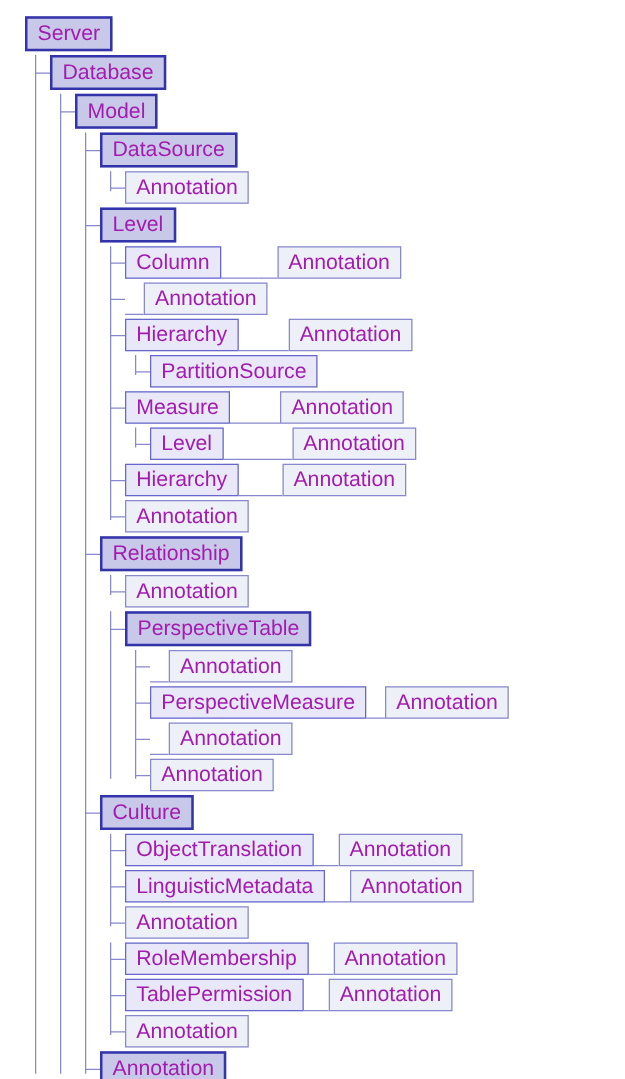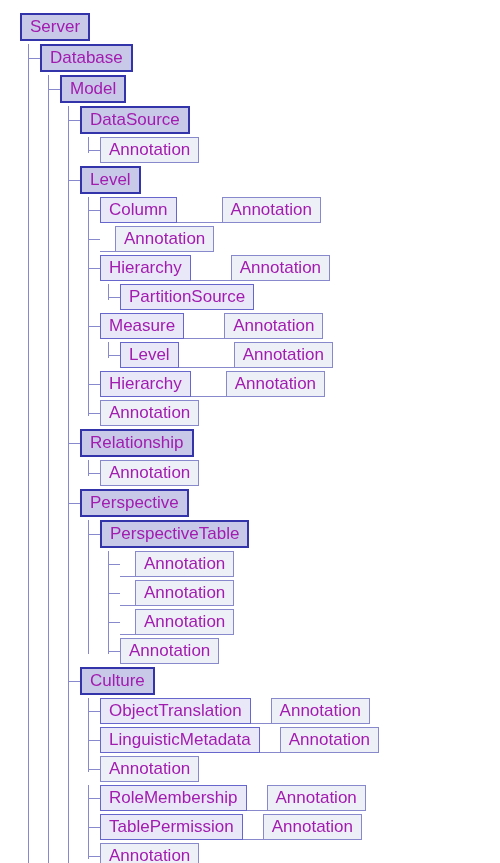--- a/index.html
+++ b/index.html
@@ -194,39 +194,37 @@
 
         <div class="node-row">
           <div class="node-box dark">Relationship</div>
         </div>
         <div class="indent">
           <div class="node-row">
             <div class="node-box annotation">Annotation</div>
           </div>
         </div>
 
-        <div class="node-row">
-          <div class="node-box dark">Perspective</div>
-        </div>
         <div class="indent">
 
           <div class="node-row">
             <div class="node-box dark">PerspectiveTable</div>
           </div>
           <div class="indent">
 
             <div class="node-row">
               <div class="side-annotation">
                 <div class="connector-h" style="width:15px;"></div>
                 <div class="node-box side">Annotation</div>
               </div>
             </div>
 
             <div class="node-row">
               <div class="side-annotation">
+                <div class="node-box">PerspectiveMeasure</div>
                 <div class="connector-h" style="width:15px;"></div>
                 <div class="node-box side">Annotation</div>
               </div>
             </div>
 
             <div class="node-row">
               <div class="side-annotation">
                 <div class="connector-h" style="width:15px;"></div>
                 <div class="node-box side">Annotation</div>
               </div>

